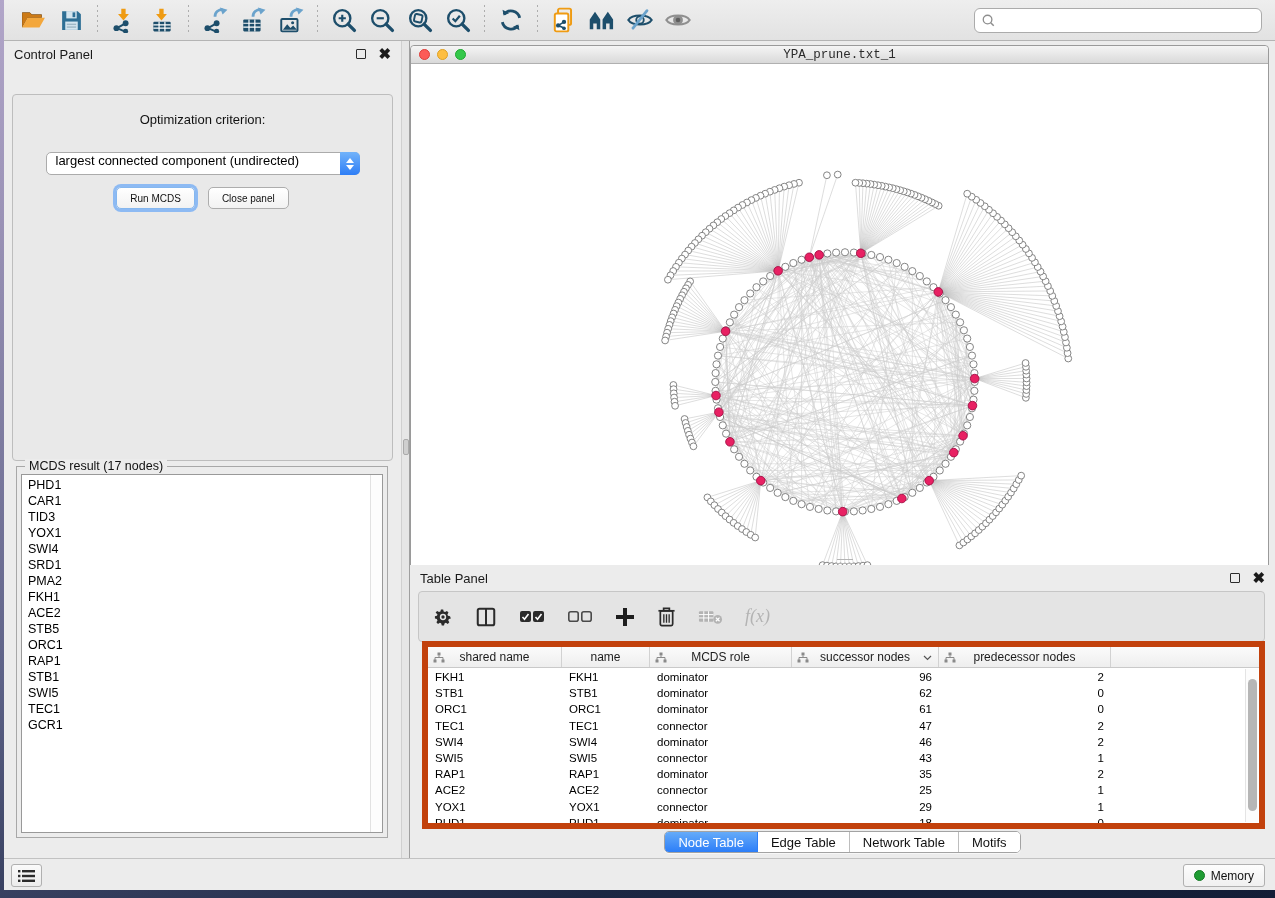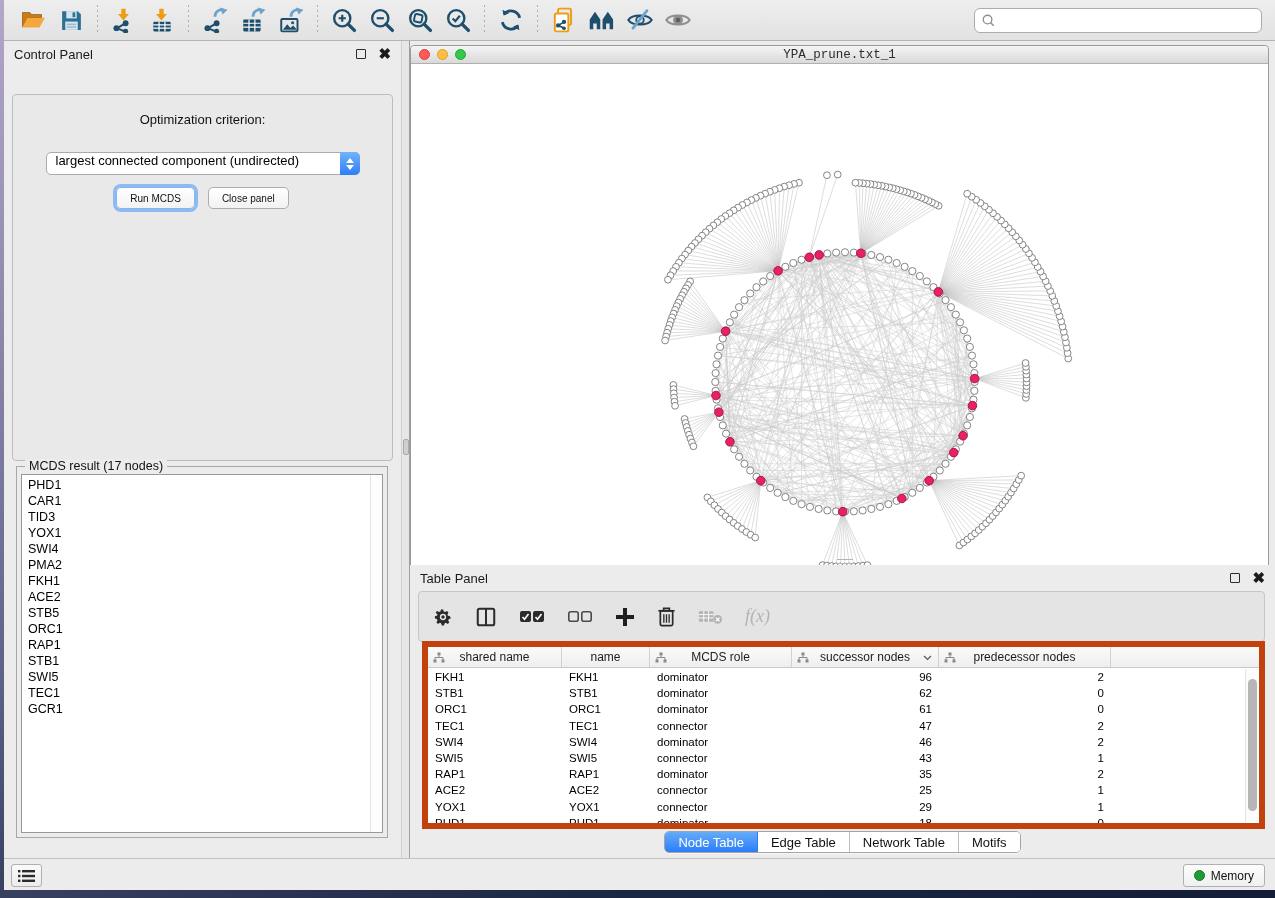--- a/index.html
+++ b/index.html
@@ -290,20 +290,21 @@
     </div>
     <div class="groupbox">
       <div class="grouplabel">MCDS result (17 nodes)</div>
       <div class="mcds-listwrap">
         <div class="mcds-list" id="mcds-list">
             <div class="mcds-item">PHD1</div>
             <div class="mcds-item">CAR1</div>
             <div class="mcds-item">TID3</div>
             <div class="mcds-item">YOX1</div>
             <div class="mcds-item">SWI4</div>
+            <div class="mcds-item">SRD1</div>
             <div class="mcds-item">PMA2</div>
             <div class="mcds-item">FKH1</div>
             <div class="mcds-item">ACE2</div>
             <div class="mcds-item">STB5</div>
             <div class="mcds-item">ORC1</div>
             <div class="mcds-item">RAP1</div>
             <div class="mcds-item">STB1</div>
             <div class="mcds-item">SWI5</div>
             <div class="mcds-item">TEC1</div>
             <div class="mcds-item">GCR1</div>

